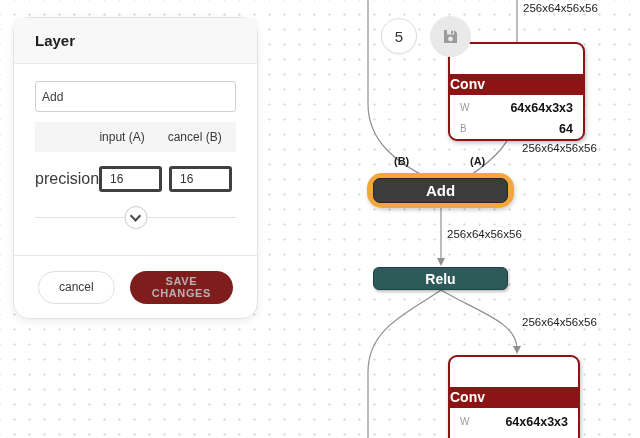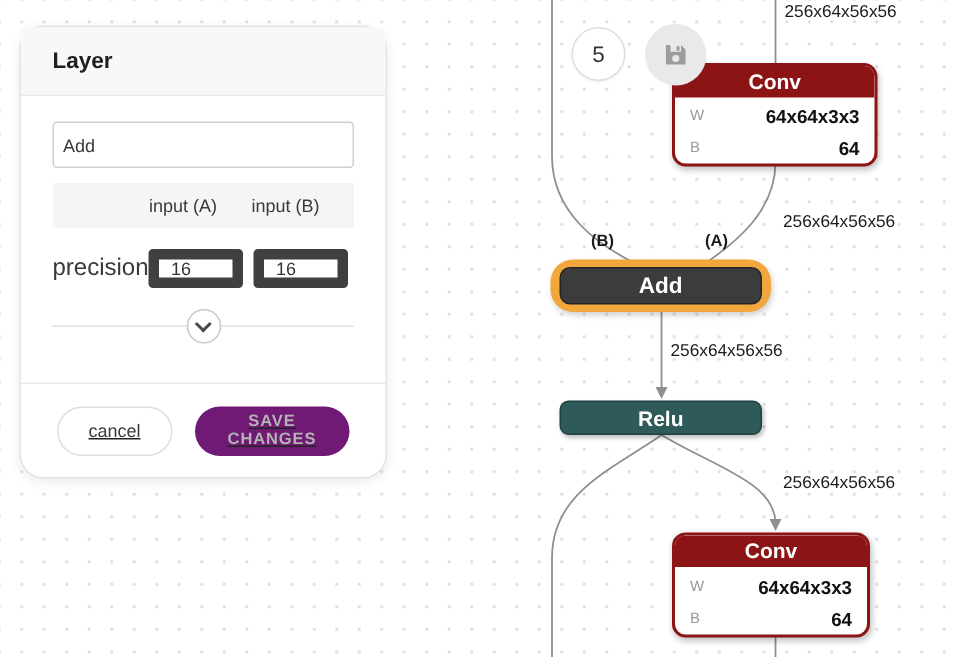--- a/index.html
+++ b/index.html
@@ -37,65 +37,65 @@
   .param-table { margin-top:10px; }
   .table-head {
     background:#f5f5f5; height:30px; display:flex; align-items:center;
     font-size:12px; color:#3a3a3a;
   }
   .table-head .col-spacer { width:66px; }
   .table-head .col { width:70px; }
   .param-row { display:flex; align-items:center; margin-top:14px; }
   .param-row .row-label { width:69px; font-size:16px; color:#3a3a3a; }
   .param-input {
-    width:63px; height:26px; border:7px solid #404040; border-radius:3px;
+    width:63px; height:26px; border:3px solid #404040; border-radius:3px;
     font-size:12px; color:#333; padding:0 8px; margin-right:7px;
     font-family:"Liberation Sans", sans-serif; background:#fff;
   }
   .expander { position:relative; margin-top:14px; height:24px; }
   .expander-line { position:absolute; left:0; right:0; top:11px; height:1px; background:#e2e2e2; }
   .expander-btn {
     position:absolute; left:50%; top:0; transform:translateX(-50%);
     width:23px; height:23px; border-radius:50%; background:#fff;
     border:1px solid #c9c9c9; display:flex; align-items:center; justify-content:center;
     cursor:pointer;
   }
   .chev { width:8px; height:8px; border-right:2px solid #4a4a4a; border-bottom:2px solid #4a4a4a;
     transform:rotate(45deg); margin-top:-3px; }
   .panel-footer {
     position:absolute; left:0; right:0; bottom:0; height:63px;
-    border-top:1px solid #e8e8e8; display:flex; align-items:center; padding:0 24px;text-decoration:underline;
+    border-top:1px solid #e8e8e8; display:flex; align-items:center; padding:0 24px;
   }
   .btn-cancel {
     height:33px; padding:0 20px; border-radius:17px; background:#fff;
     border:1px solid #dedede; font-size:12px; color:#3a3a3a;
     font-family:"Liberation Sans", sans-serif; cursor:pointer;
   }
   .btn-save {
-    height:33px; padding:0 18px; border-radius:17px; background:#701a75;
+    height:33px; padding:0 18px; border-radius:17px; background:#7f1d1d;
     border:none; font-size:11px; color:#b3b3b3; letter-spacing:0.6px;
     margin-left:15px; font-family:"Liberation Sans", sans-serif; font-weight:bold;
   }
 
   
   .edges { position:absolute; left:0; top:0; width:640px; height:438px; z-index:1; }
   .graph-label {
     position:absolute; font-size:11.5px; font-weight:normal; color:#1b1b1b; z-index:3;
     white-space:nowrap;
   }
   .port-label { position:absolute; font-size:11px; font-weight:bold; color:#1b1b1b; z-index:3; }
 
   .node { position:absolute; z-index:4; }
   .conv-node {
     width:137px; background:#fff; border:2px solid #8C1414; border-radius:9px;
     box-shadow:1px 2px 4px rgba(0,0,0,0.25); overflow:hidden;
   }
   .conv-header {
     background:#8C1414; color:#fff; font-weight:bold; font-size:14px;
-    text-align:center; height:21px; line-height:21px;
+    text-align:left; height:21px; line-height:21px;margin-top:30px;
   }
   .conv-row {
     display:flex; justify-content:space-between; align-items:center;
     padding:0 10px; height:21px;
   }
   .conv-row .attr-label { font-size:10px; color:#9a9a9a; }
   .conv-row .attr-value { font-size:12.5px; font-weight:bold; color:#111;text-align:right; }
 
   .add-ring {
     left:367px; top:173px; width:147px; height:35px;
@@ -206,21 +206,21 @@
     <span class="panel-title">Layer</span>
   </div>
   <div class="panel-body">
     <div class="select-box">
       <span class="sel-type">Add</span>
     </div>
     <div class="param-table">
       <div class="table-head">
         <span class="col-spacer"></span>
         <span class="col">input (A)</span>
-        <span class="col">input (B)</span>
+        <span class="col">cancel (B)</span>
       </div>
       <div class="param-row">
         <span class="row-label">precision</span>
         <input class="param-input" type="text" value="16" style="">
         <input class="param-input" type="text" value="16" style="">
       </div>
     </div>
     <div class="expander">
       <div class="expander-line"></div>
       <div class="expander-btn">

